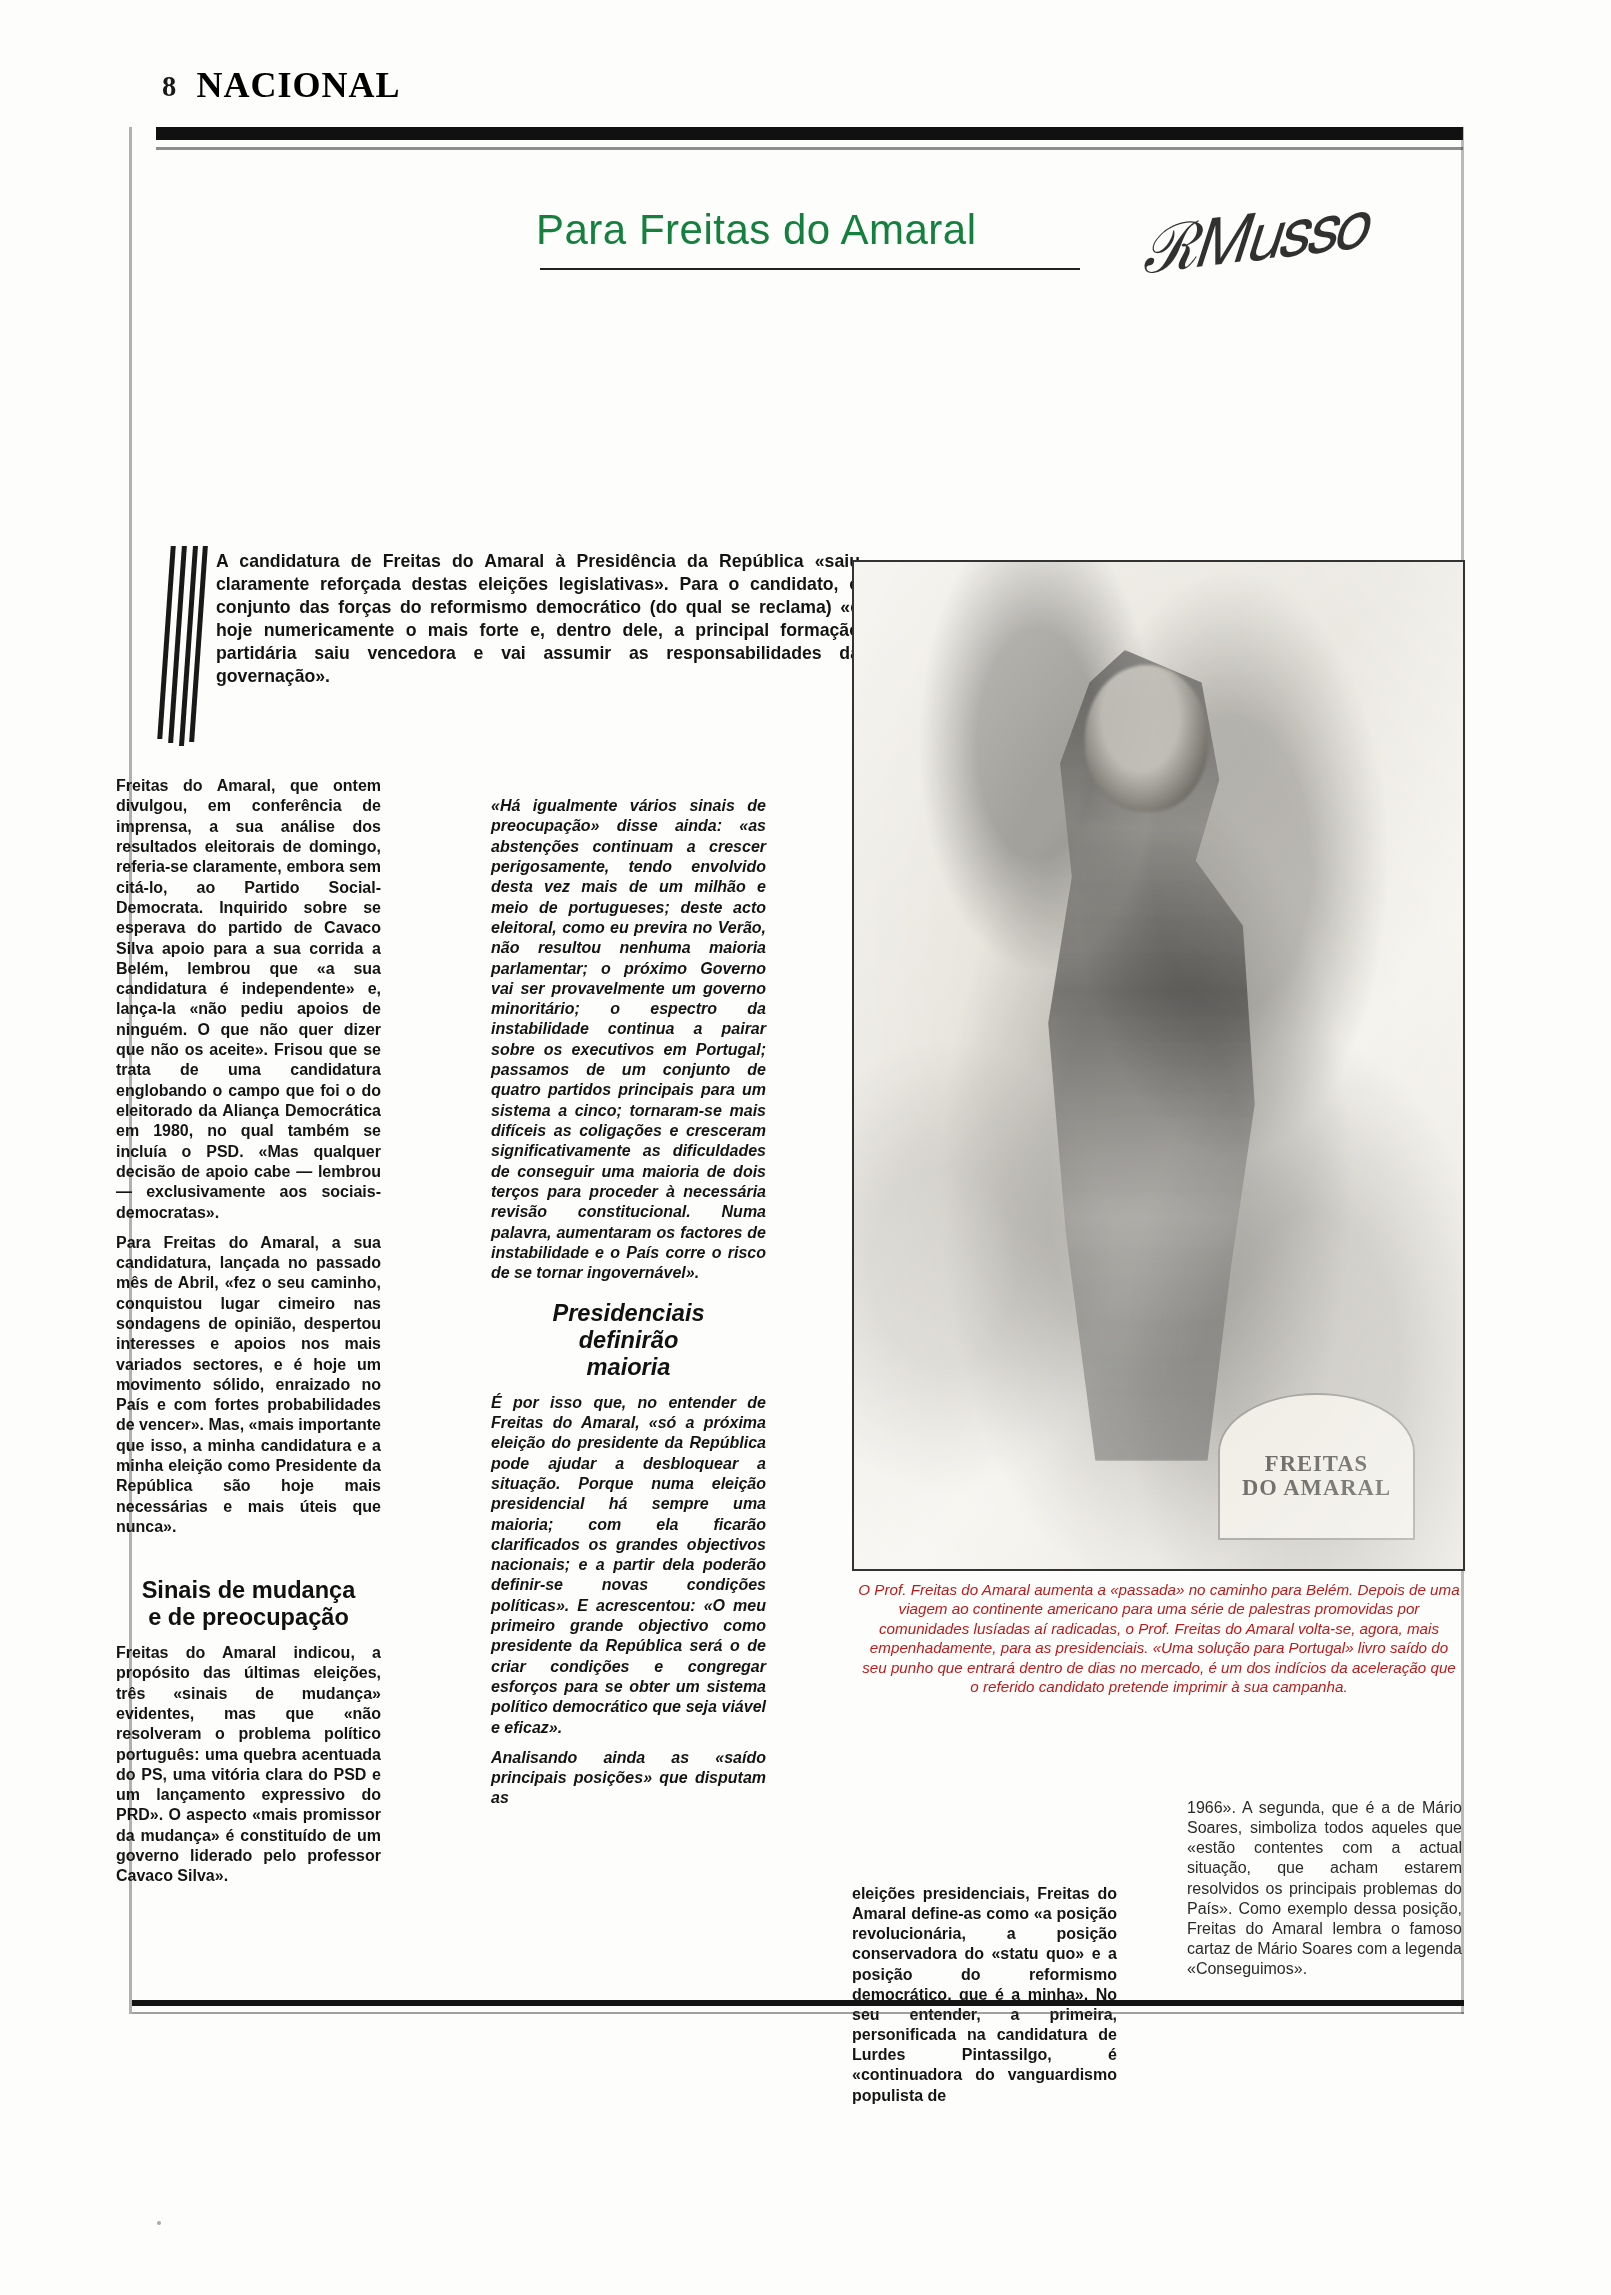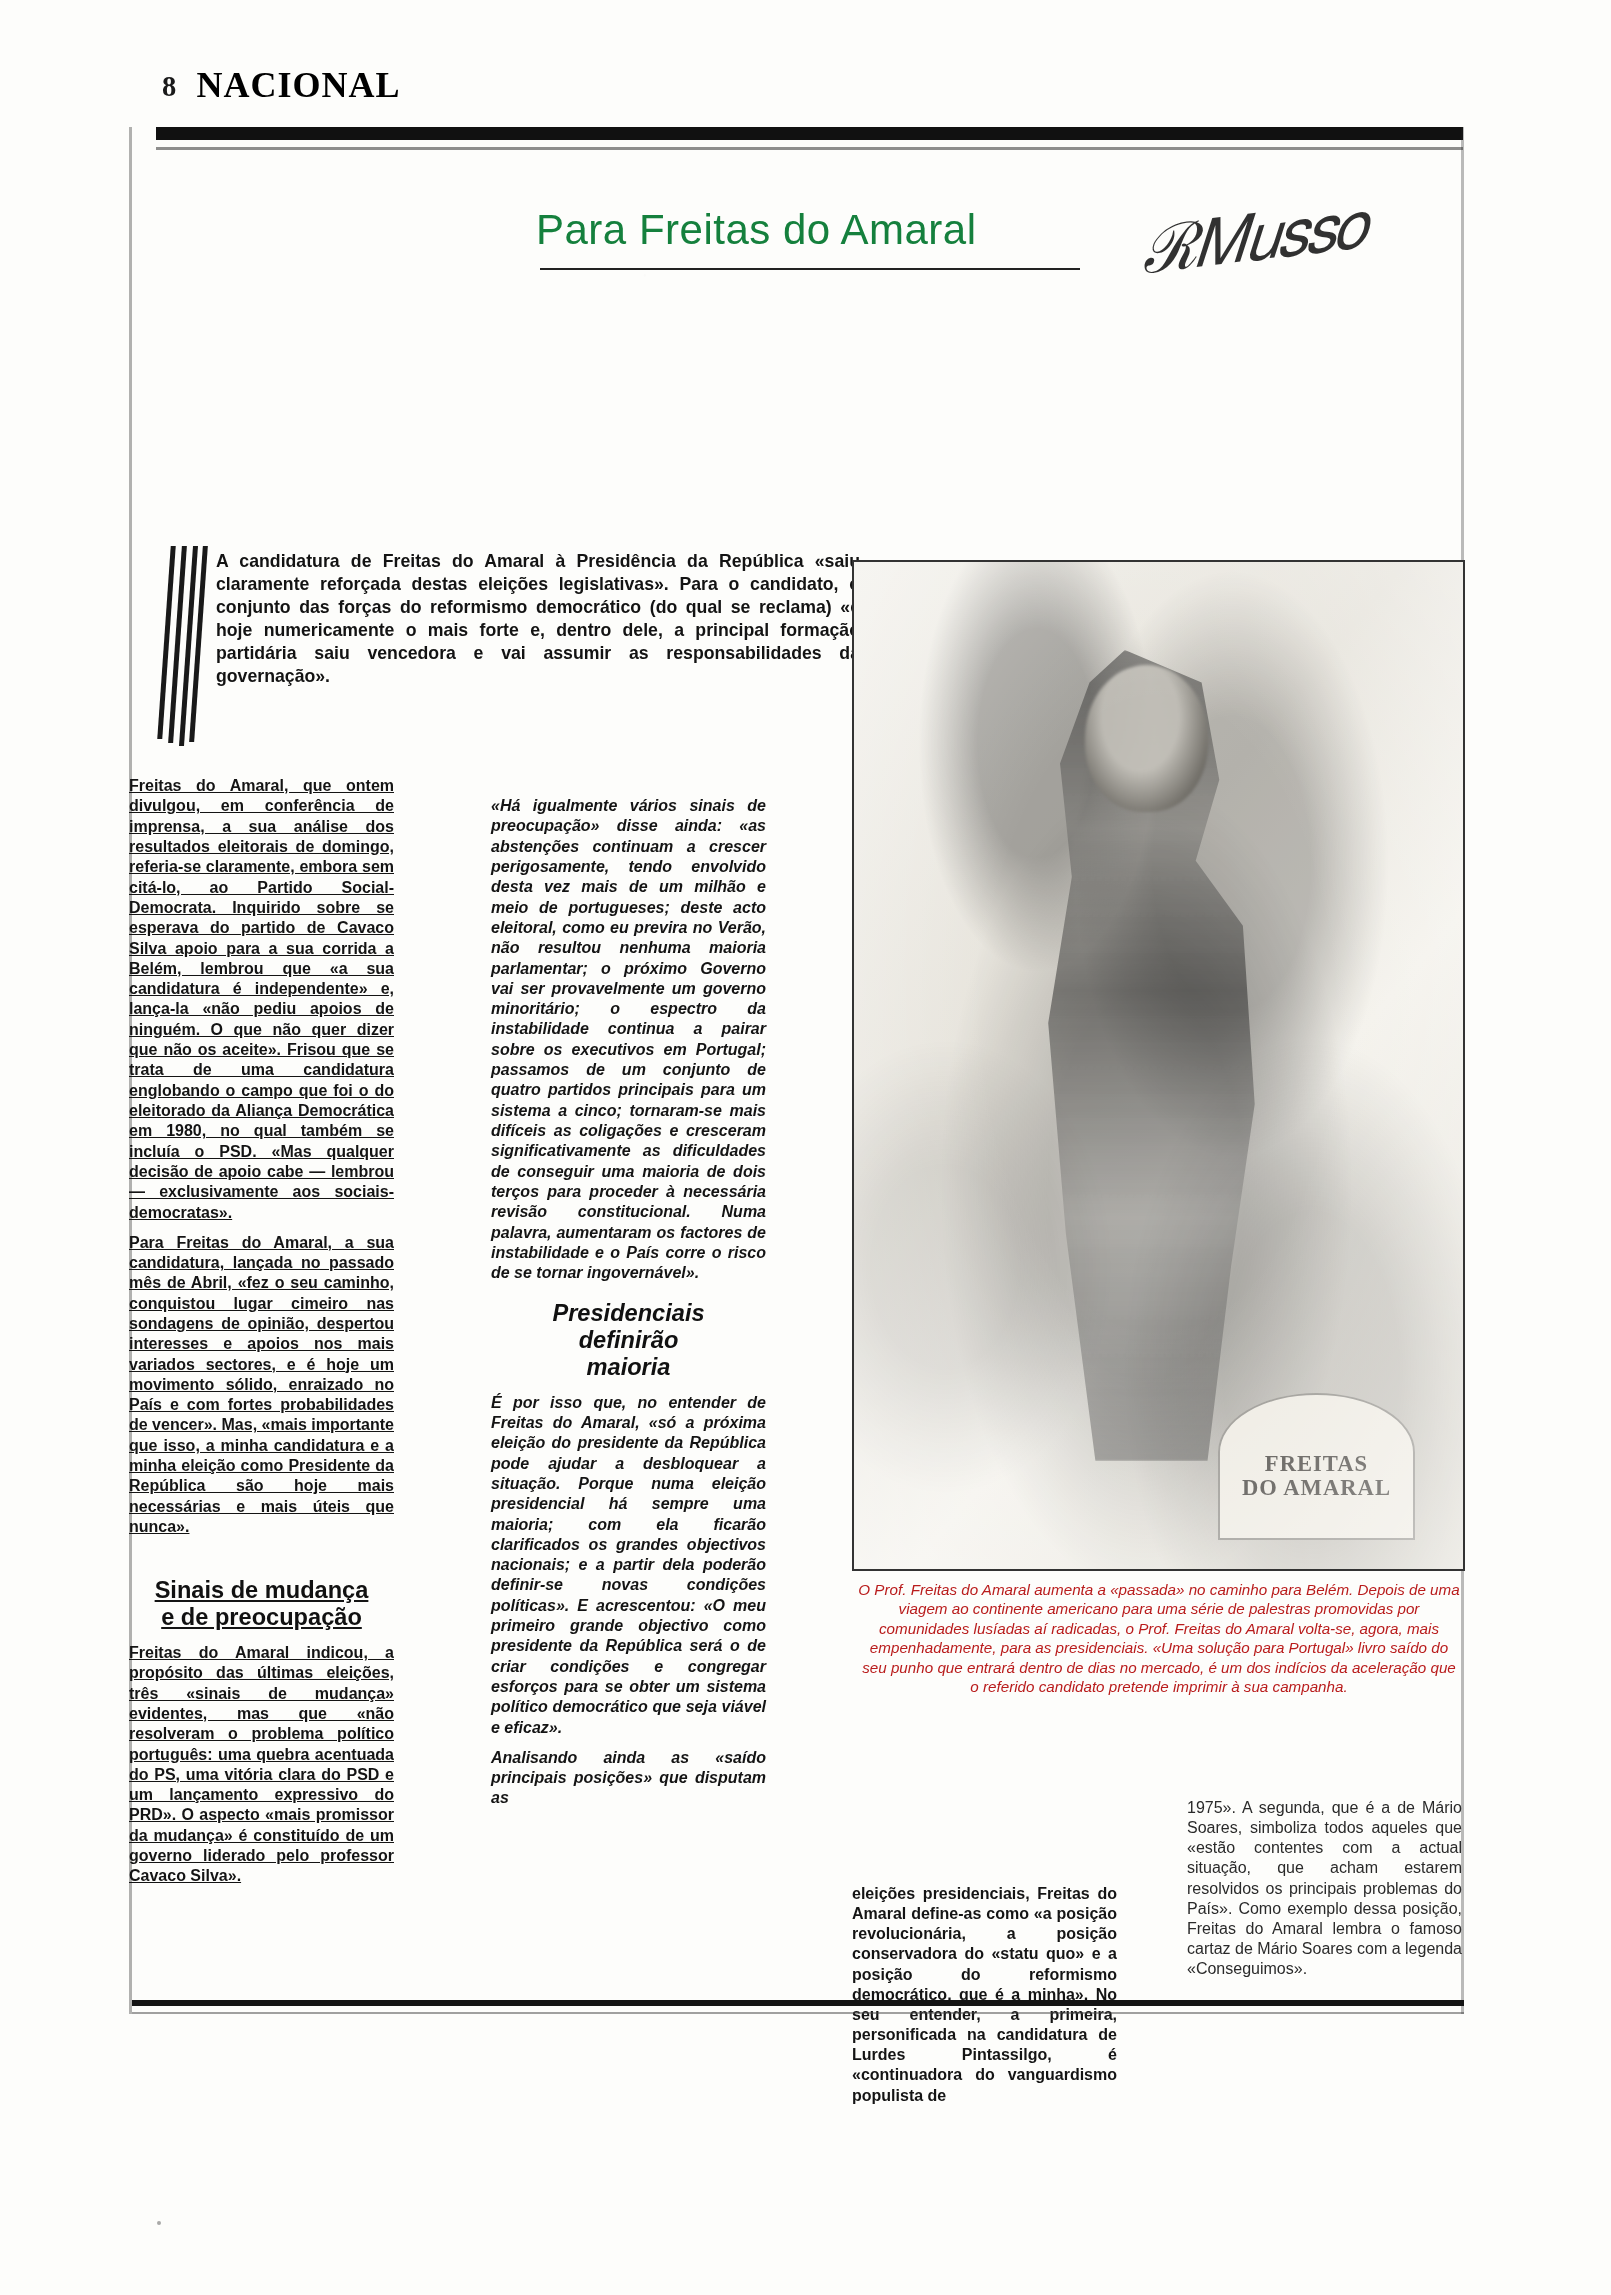--- a/index.html
+++ b/index.html
@@ -168,27 +168,26 @@
   .col {
     position: absolute;
     text-align: justify;
     color: #141414;
   }
   .col p { margin: 0 0 9.8px 0; }
   .col p:last-child { margin-bottom: 0; }
 
   
   #col1 {
-    left: 129px;
+    left: 116px;
     top: 776px;
     width: 265px;
     font-size: 16px;
     line-height: 1.27;
     font-weight: 700;
-    text-decoration: underline;
   }
   
   #col2 {
     left: 491px;
     top: 796px;
     width: 275px;
     font-size: 16px;
     line-height: 1.27;
     font-weight: 700;
     font-style: italic;
@@ -396,20 +395,20 @@
     <div class="photo-vignette"></div>
   </div>
 
   <div class="photo-caption">O Prof. Freitas do Amaral aumenta a «passada» no caminho para Belém. Depois de uma viagem ao continente americano para uma série de palestras promovidas por comunidades lusíadas aí radicadas, o Prof. Freitas do Amaral volta-se, agora, mais empenhadamente, para as presidenciais. «Uma solução para Portugal» livro saído do seu punho que entrará dentro de dias no mercado, é um dos indícios da aceleração que o referido candidato pretende imprimir à sua campanha.</div>
 
   <div class="col" id="col3">
     <p>eleições presidenciais, Freitas do Amaral define-as como «a posição revolucionária, a posição conservadora do «statu quo» e a posição do reformismo democrático, que é a minha». No seu entender, a primeira, personificada na candidatura de Lurdes Pintassilgo, é «continuadora do vanguardismo populista de</p>
   </div>
 
   <div class="col" id="col4">
-    <p>1975». A segunda, que é a de Mário Soares, simboliza todos aqueles que «estão contentes com a actual situação, que acham estarem resolvidos os principais problemas do País». Como exemplo dessa posição, Freitas do Amaral lembra o famoso cartaz de Mário Soares com a legenda «Conseguimos».</p>
+    <p>1966». A segunda, que é a de Mário Soares, simboliza todos aqueles que «estão contentes com a actual situação, que acham estarem resolvidos os principais problemas do País». Como exemplo dessa posição, Freitas do Amaral lembra o famoso cartaz de Mário Soares com a legenda «Conseguimos».</p>
   </div>
 
   <div class="bottom-rule"></div>
   <div class="bottom-rule2"></div>
   <div class="page-foot-dot"></div>
 </div>
 
 
 </body></html>

